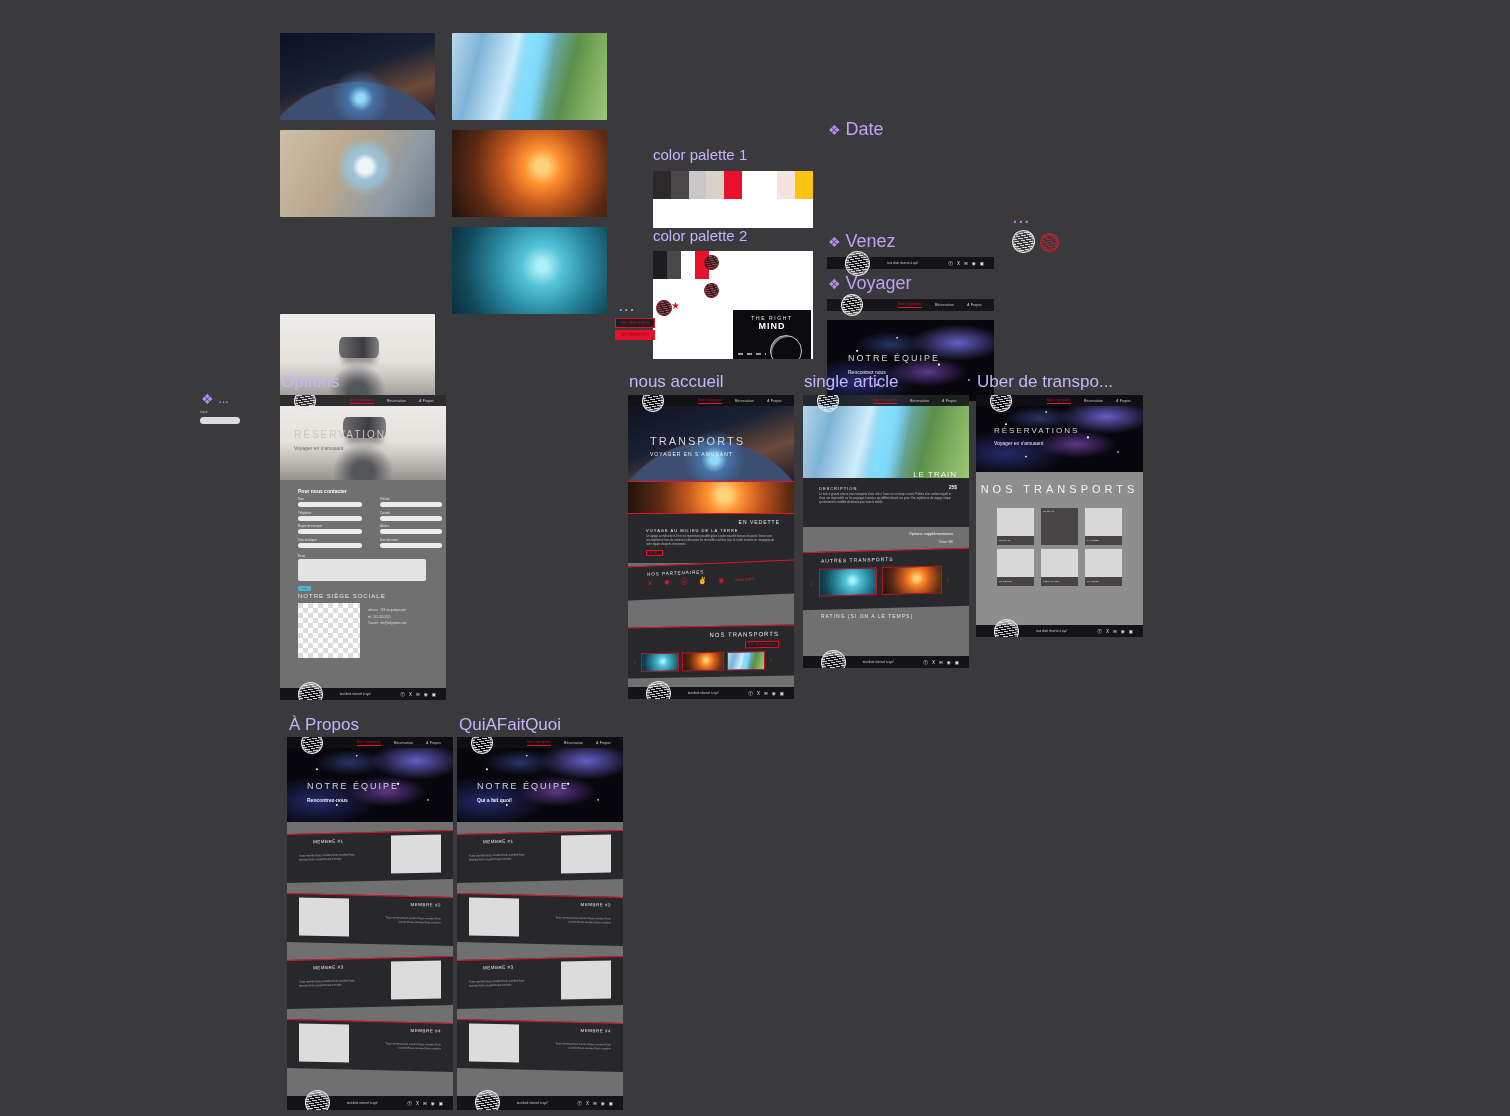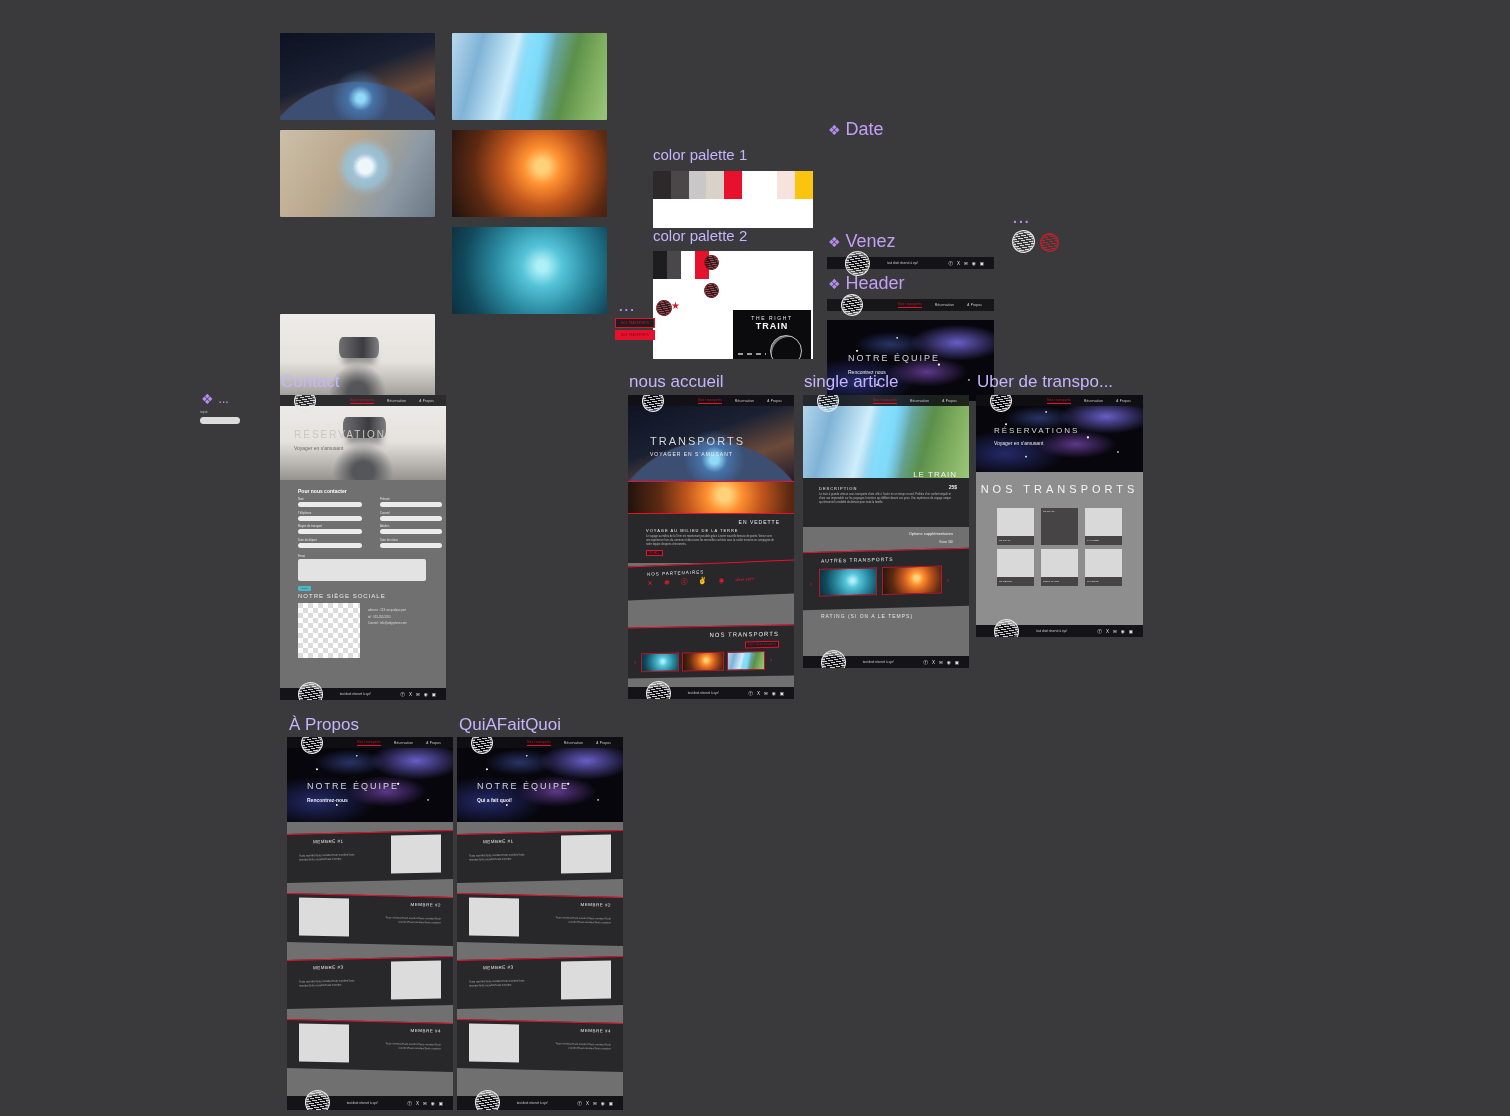--- a/index.html
+++ b/index.html
@@ -162,21 +162,21 @@
         <span class="sw2" style="background: rgb(255, 255, 255);"></span>
         <span class="sw2" style="background: rgb(232, 17, 45);"></span>
         <span class="sw2" style="background: rgb(255, 255, 255);"></span>
     </div>
     <div class="stamp darkred" style="left:51px;top:4px;width:13px;height:13px;"></div>
     <div class="stamp darkred" style="left:51px;top:32px;width:13px;height:13px;"></div>
     <div class="stamp darkred" style="left:3px;top:49px;width:14px;height:14px;"></div>
     <div class="abs" style="left:18px;top:49px;font-size:10px;color:#cf1f2b;">★</div>
     <div class="mind">
       <div class="mind-l1">THE RIGHT</div>
-      <div class="mind-l2">TRAIN</div>
+      <div class="mind-l2">MIND</div>
       <div class="mind-head"></div>
     </div>
   </div>
 
   <div class="dots" style="left:619px;top:299px;font-size:13px;">...</div>
   <div class="rbtn-o" style="left:615px;top:318px;width:40px;height:10px;">NOS TRANSPORTS</div>
   <div class="rbtn-f" style="left:615px;top:330px;width:40px;height:10px;">NOS TRANSPORTS</div>
 
   <div class="comp-label" style="left:828px;top:119px;">
     <span class="dia">❖</span>
@@ -204,34 +204,34 @@
           <i class="sf-ic">X</i>
           <i class="sf-ic">✉</i>
           <i class="sf-ic">◉</i>
           <i class="sf-ic">▣</i>
     </span>
   </div>
 </div>
 
   <div class="comp-label" style="left:828px;top:273px;">
     <span class="dia">❖</span>
-    <span>Header</span>
+    <span>Voyager</span>
   </div>
   <div class="hslot" style="left:827px;top:299px;width:167px;height:12px;">
   <div class="sh-bar">
     <div class="stamp"></div>
     <nav class="sh-nav">
       <a class="sh-link active">Nos transports</a>
           <a class="sh-link">Réservation</a>
           <a class="sh-link">À Propos</a>
     </nav>
   </div>
 </div>
 
-  <div class="frame-label" style="left:281px;top:372px;">Contact</div>
+  <div class="frame-label" style="left:281px;top:372px;">Options</div>
   <div class="frame" style="left:280px;top:395px;width:166px;height:305px;">
     <div class="bg-whiteroom" style="position:absolute;left:0;top:0;width:166px;height:85px;"></div>
     <div class="hslot" style="left:0;top:0;width:166px;height:11px;z-index:5;">
   <div class="sh-bar">
     <div class="stamp"></div>
     <nav class="sh-nav">
       <a class="sh-link active">Nos transports</a>
             <a class="sh-link">Réservation</a>
             <a class="sh-link">À Propos</a>
     </nav>

